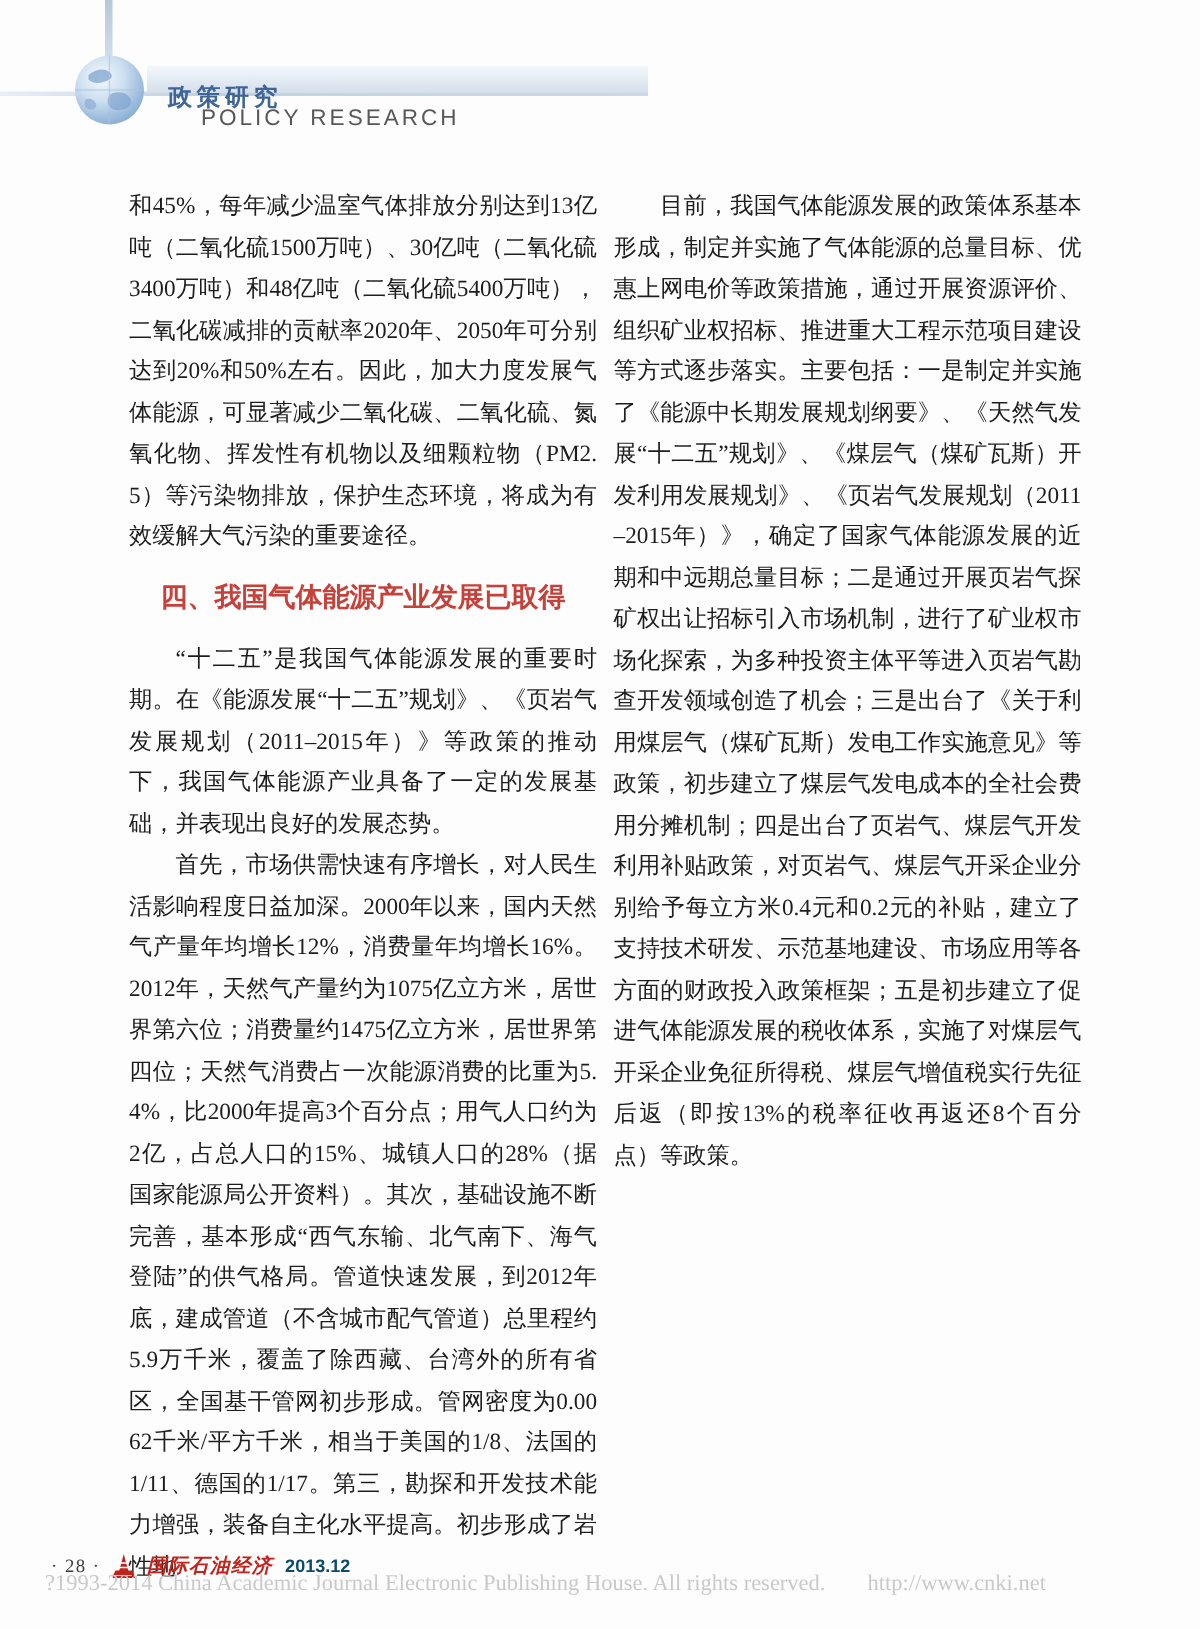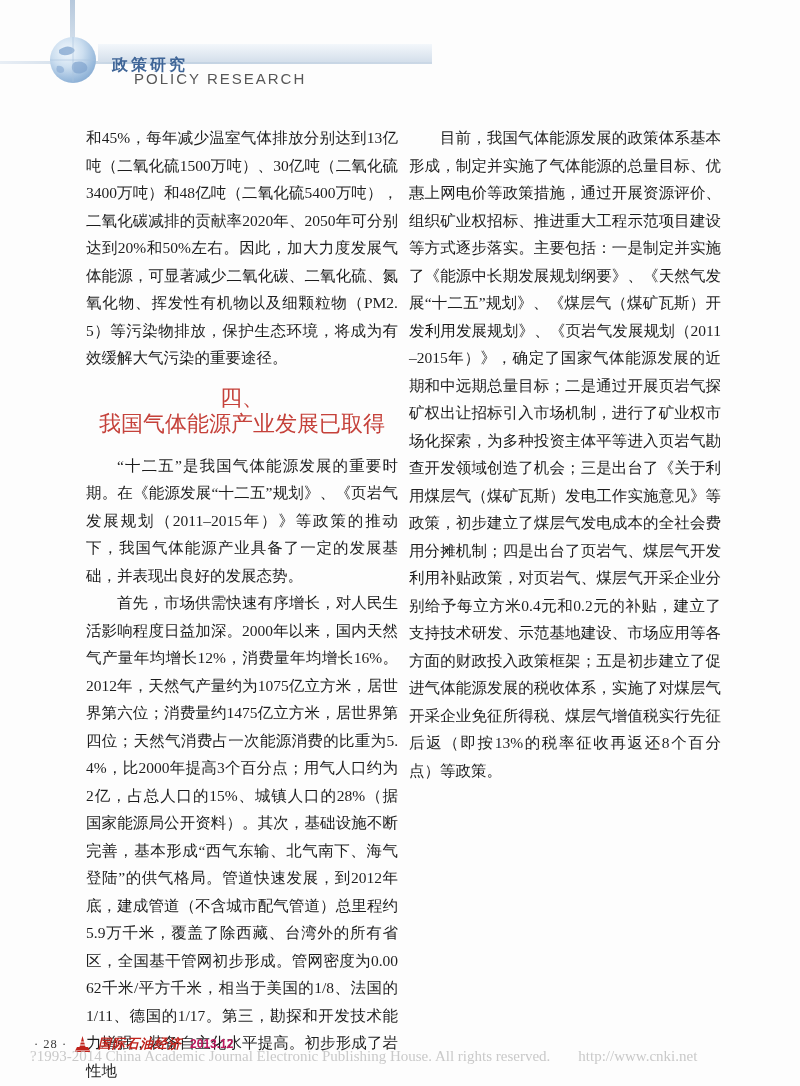--- a/index.html
+++ b/index.html
@@ -51,42 +51,42 @@
     word-break:break-all;
   }
   .col-left{left:86px;}
   .col-right{left:409px;}
   .col p{margin:0;}
   .col p.indent{text-indent:2em;}
   .section-heading{
     margin:13px 0 15px;
     text-align:center;
     font-family:"Liberation Sans","DejaVu Sans",sans-serif;
-    font-weight:normal;
-    font-size:22px;line-height:26px;
+    font-weight:bold;
+    font-size:18px;line-height:26px;
     color:var(--heading-red);
     word-break:keep-all;
   }
   
   .footer-row{
     position:absolute;left:34px;top:1036px;height:16px;
     display:flex;align-items:center;gap:8px;text-align:right;
   }
   .page-num{
     font-size:12.5px;color:#3c3c3c;letter-spacing:1px;
     font-family:"Liberation Serif","DejaVu Serif",serif;
   }
   .journal-logo{width:15px;height:16px;display:block;}
   .journal-name{
     font-size:13px;font-weight:bold;font-style:italic;
     color:var(--footer-red);letter-spacing:1px;
     font-family:"Liberation Serif","DejaVu Serif",serif;
   }
   .issue{
-    font-size:12px;font-weight:bold;color:#be185d;
+    font-size:12px;font-weight:bold;color:#0c4a6e;
     font-family:"Liberation Sans","DejaVu Sans",sans-serif;
   }
   .copyright-line{
     position:absolute;left:30px;top:1048px;width:760px;
     font-size:15px;color:#c9c9c9;
     font-family:"Liberation Serif","DejaVu Serif",serif;
     white-space:nowrap;
   }
   .copyright-line .url{margin-left:28px;}
 </style>

